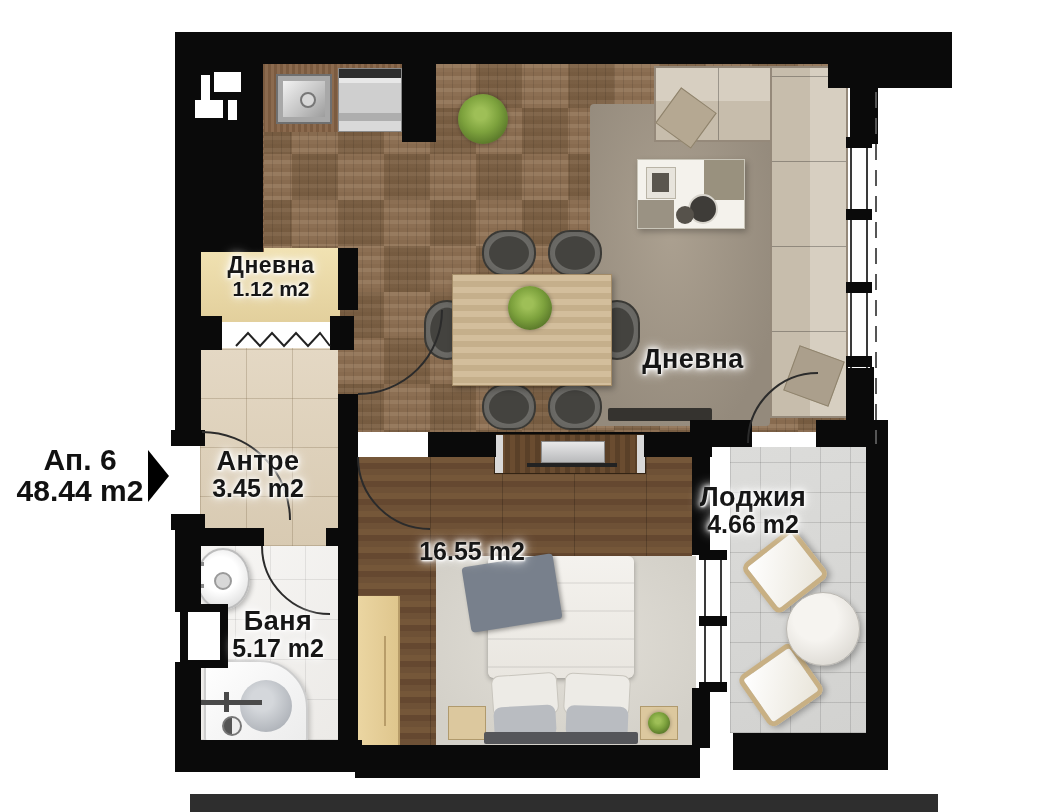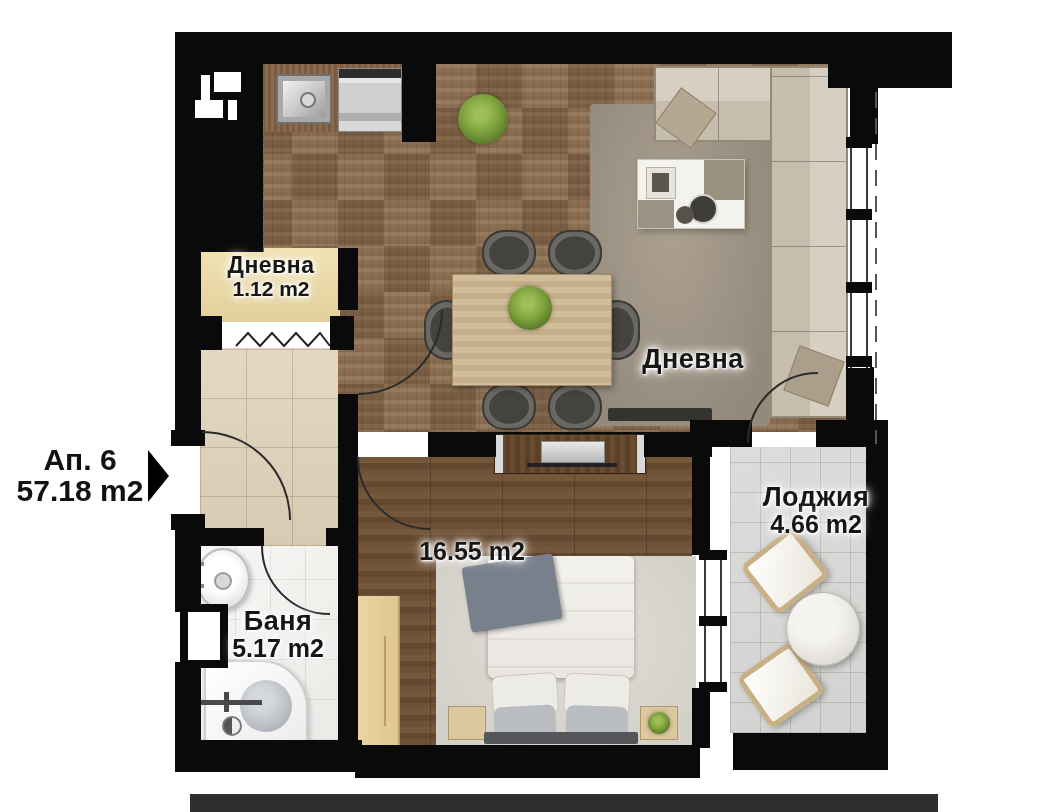--- a/index.html
+++ b/index.html
@@ -216,32 +216,36 @@
     <path d="M 876 92 V 444" fill="none" stroke="#555" stroke-width="2" stroke-dasharray="16 10"></path>
   </svg>
 
   <div class="room-label small" style="left:206px;top:254px;width:130px;">
     <div class="rn">Дневна</div>
     <div class="ra">1.12 m2</div>
   </div>
   <div class="room-label" style="left:608px;top:346px;width:170px;">
     <div class="rn">Дневна</div>
   </div>
-  <div class="room-label" style="left:746px;top:484px;width:140px;">
+  <div class="room-label" style="left:188px;top:448px;width:140px;">
+    <div class="rn">Антре</div>
+    <div class="ra">3.45 m2</div>
+  </div>
+  <div class="room-label" style="left:683px;top:484px;width:140px;">
     <div class="rn">Лоджия</div>
     <div class="ra">4.66 m2</div>
   </div>
   <div class="room-label" style="left:392px;top:538px;width:160px;">
     <div class="ra">16.55 m2</div>
   </div>
   <div class="room-label" style="left:208px;top:608px;width:140px;">
     <div class="rn">Баня</div>
     <div class="ra">5.17 m2</div>
   </div>
 
   <div class="apt-label" style="left:6px;top:444px;width:148px;">
     <div>Ап. 6</div>
-    <div>57.18 m2</div>
+    <div>48.44 m2</div>
   </div>
   <div class="arrow-right" style="left:148px;top:450px;"></div>
 
   <div class="abs" style="left:190px;top:794px;width:748px;height:18px;background:#2e2e2e;"></div>
 </div>
 
 </body></html>

